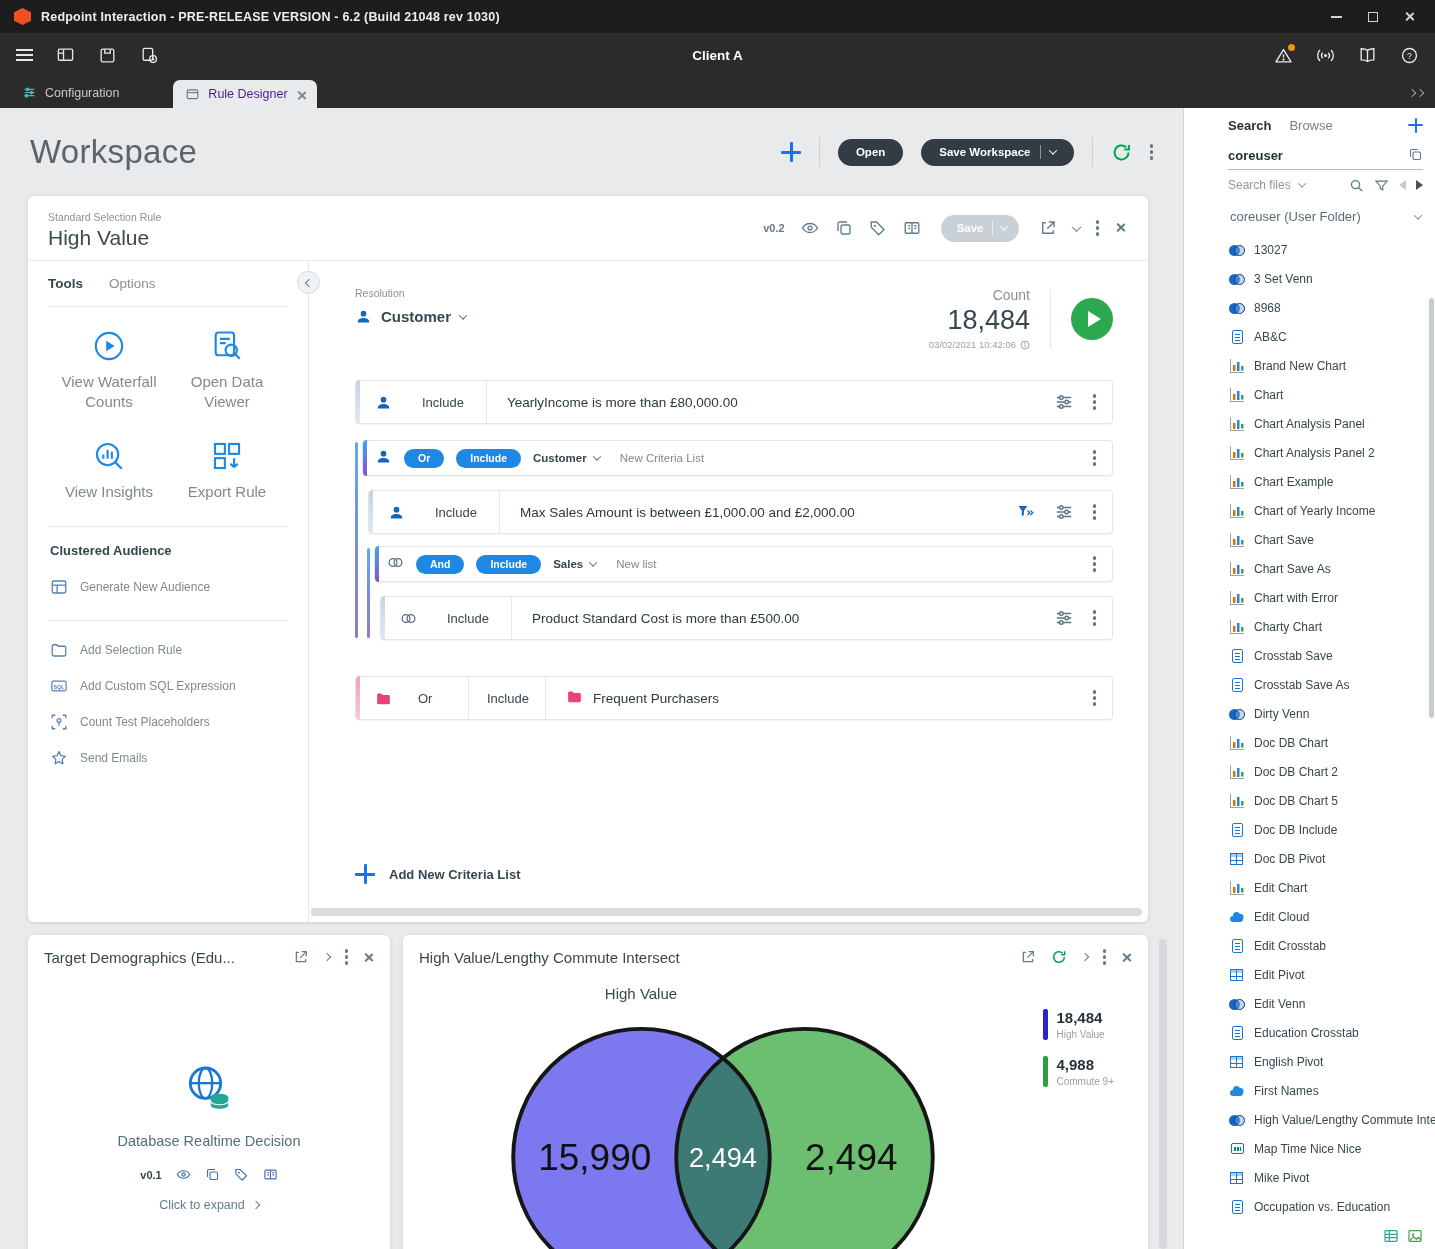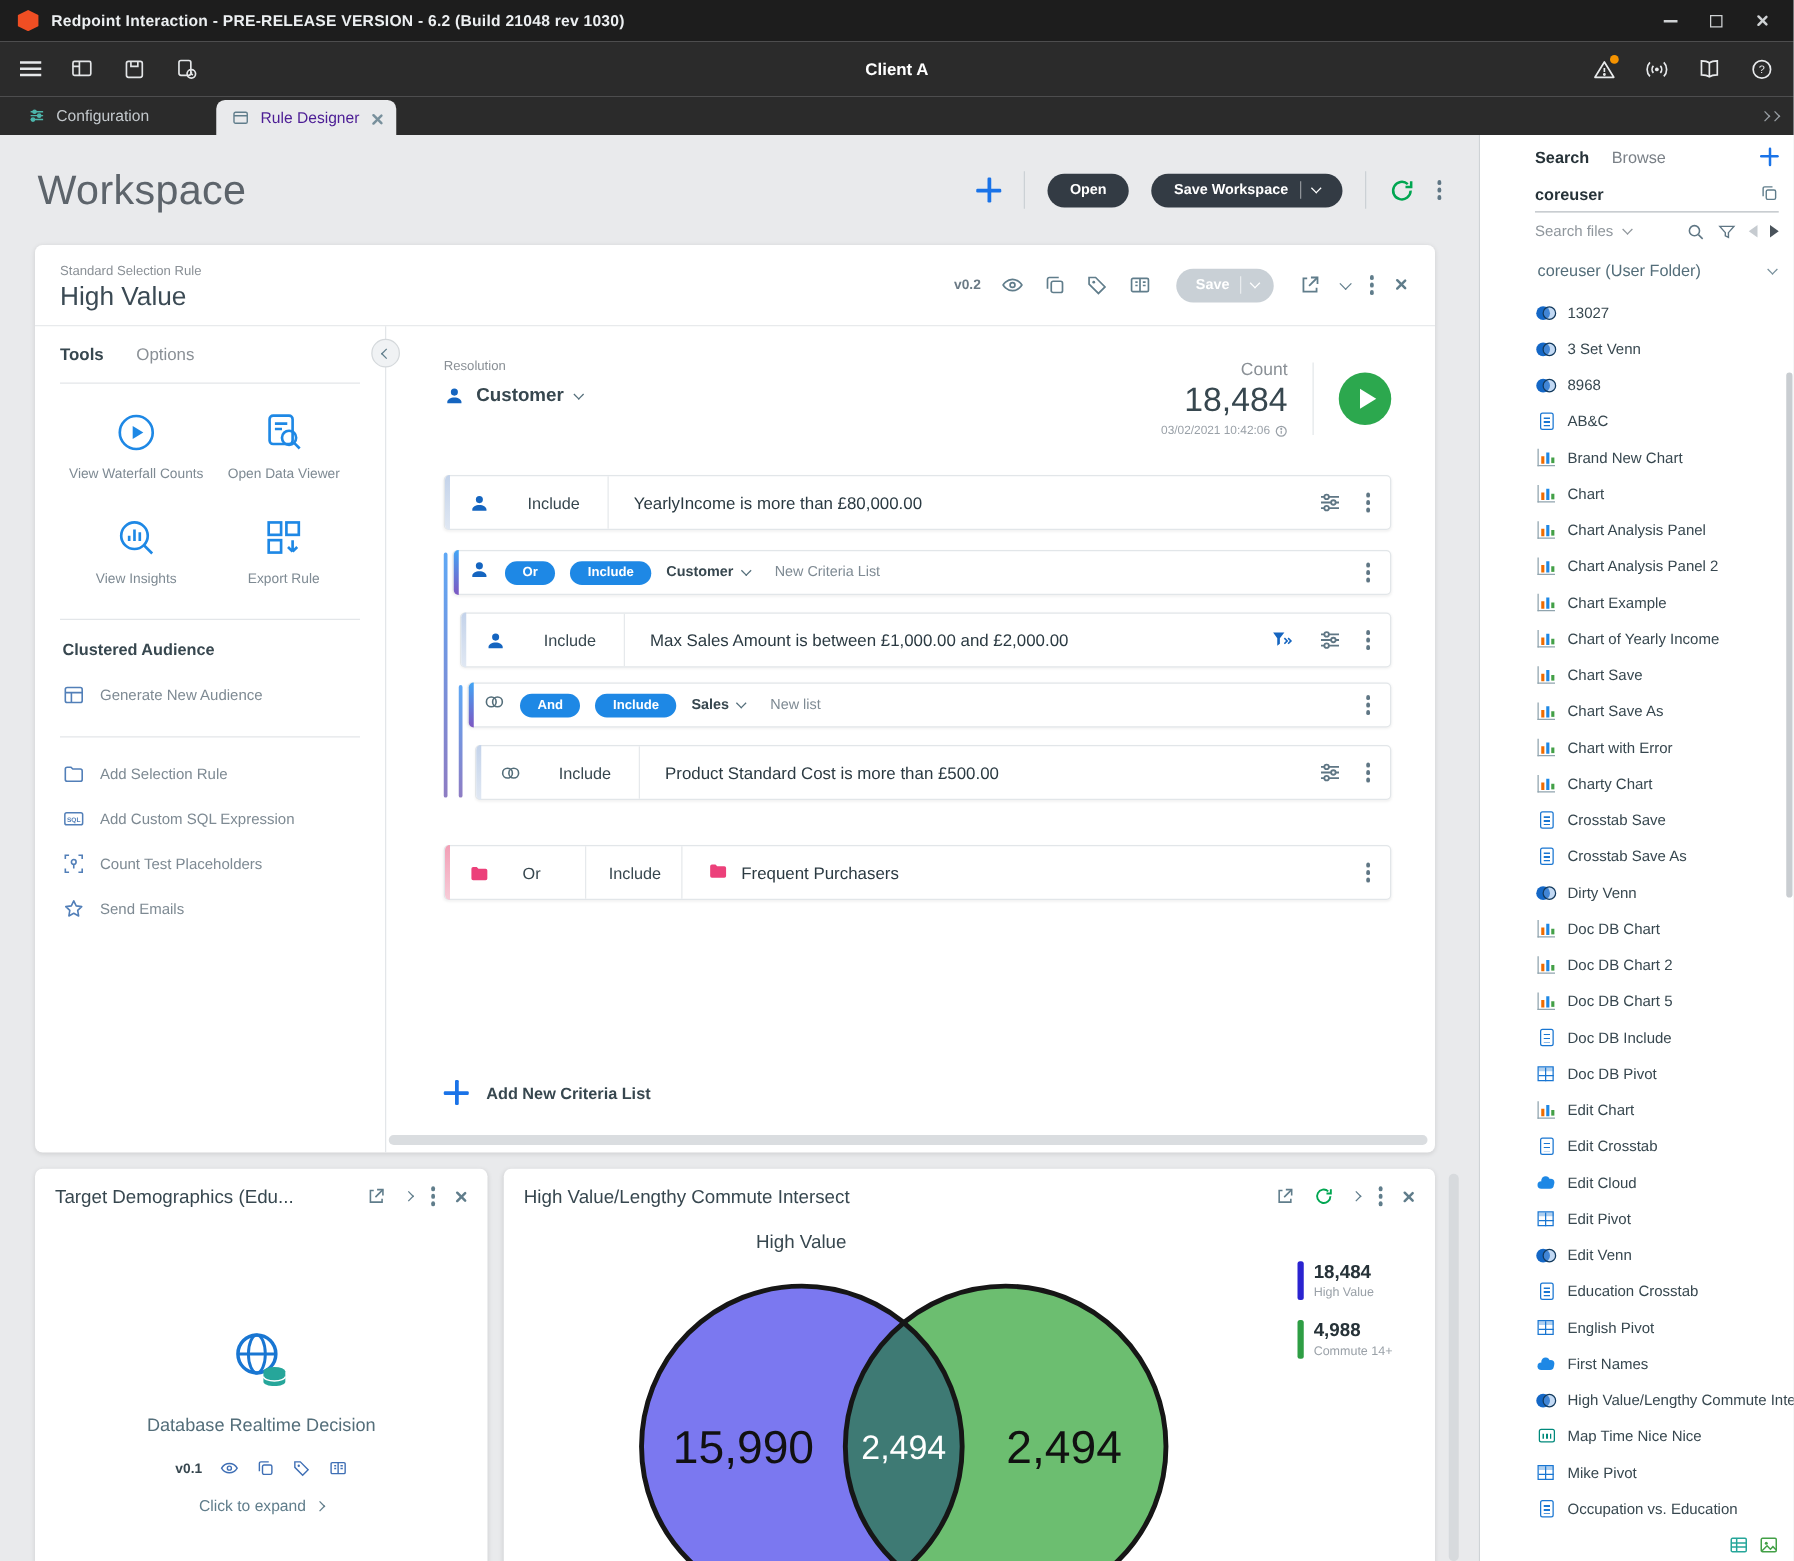--- a/index.html
+++ b/index.html
@@ -73,21 +73,21 @@
   .pill-disabled .pdiv { width:1px; height:14px; background:rgba(255,255,255,.6); }
   .rc-body { display:flex; height:662px; border-top:1px solid #e8eaec; position:relative; }
 
   
   .tools-col { width:281px; border-right:1px solid #e3e6e9; padding:0 20px; position:relative; }
   .collapse-btn { position:absolute; right:-12px; top:10px; width:23px; height:23px; border-radius:50%; background:#f0f2f4; border:1px solid #d5d9dc; display:flex; align-items:center; justify-content:center; color:#607d8b; z-index:2; }
   .tools-tabs { height:46px; display:flex; align-items:center; gap:26px; border-bottom:1px solid #e3e6e9; font-size:13.5px; }
   .tt-active { color:#37474f; font-weight:700; }
   .tt-idle { color:#8a9096; }
   .tool-grid { display:grid; grid-template-columns:1fr 1fr; row-gap:26px; padding:22px 2px 24px; border-bottom:1px solid #e3e6e9; }
-  .tool { display:flex; flex-direction:column; align-items:center; gap:9px; font-size:11px; color:#7e8a93; text-align:center; line-height:1.35; }
+  .tool { display:flex; flex-direction:column; align-items:center; gap:9px; font-size:15px; color:#7e8a93; text-align:center; line-height:1.35; }
   .tool svg { width:34px; height:34px; }
   .cluster { padding:16px 2px 18px; border-bottom:1px solid #e3e6e9; }
   .cluster-h { font-size:13px; font-weight:700; color:#37474f; margin-bottom:14px; }
   .lrow { display:flex; align-items:center; gap:12px; font-size:12px; color:#7e8a93; min-height:30px; }
   .lrow svg { width:18px; height:18px; flex:0 0 18px; }
   .actions-list { padding:14px 2px; display:flex; flex-direction:column; gap:6px; }
 
   
   .rules { flex:1; position:relative; padding:26px 35px 0 46px; }
   .res-row { display:flex; justify-content:space-between; align-items:flex-start; }
@@ -703,21 +703,21 @@
                 <span class="bar blue"></span>
                 <span>
                     <div class="v">18,484</div>
                     <div class="l">High Value</div>
                   </span>
               </div>
               <div class="lg">
                 <span class="bar green"></span>
                 <span>
                     <div class="v">4,988</div>
-                    <div class="l">Commute 14+</div>
+                    <div class="l">Commute 9+</div>
                   </span>
               </div>
             </div>
           </div>
         </div>
       </div>
 
       <div class="main-vscroll"></div>
     </div>
 
@@ -866,27 +866,27 @@
             <span class="ic pivot"></span>
             <span>Doc DB Pivot</span>
           </li>
 
           <li class="sb-item">
             <span class="ic chart"></span>
             <span>Edit Chart</span>
           </li>
 
           <li class="sb-item">
+            <span class="ic cloud"></span>
+            <span>Edit Cloud</span>
+          </li>
+
+          <li class="sb-item">
             <span class="ic doc"></span>
             <span>Edit Crosstab</span>
-          </li>
-
-          <li class="sb-item">
-            <span class="ic cloud"></span>
-            <span>Edit Cloud</span>
           </li>
 
           <li class="sb-item">
             <span class="ic pivot"></span>
             <span>Edit Pivot</span>
           </li>
 
           <li class="sb-item">
             <span class="ic venn"></span>
             <span>Edit Venn</span>

